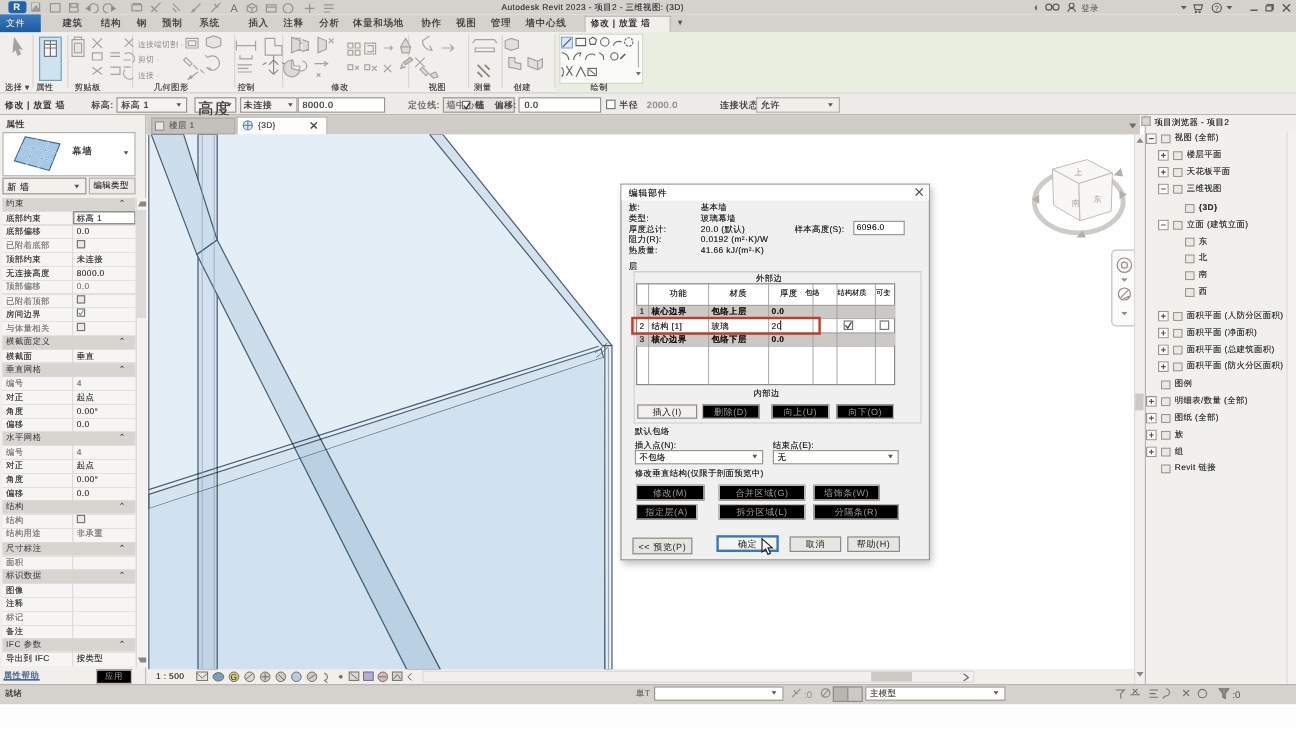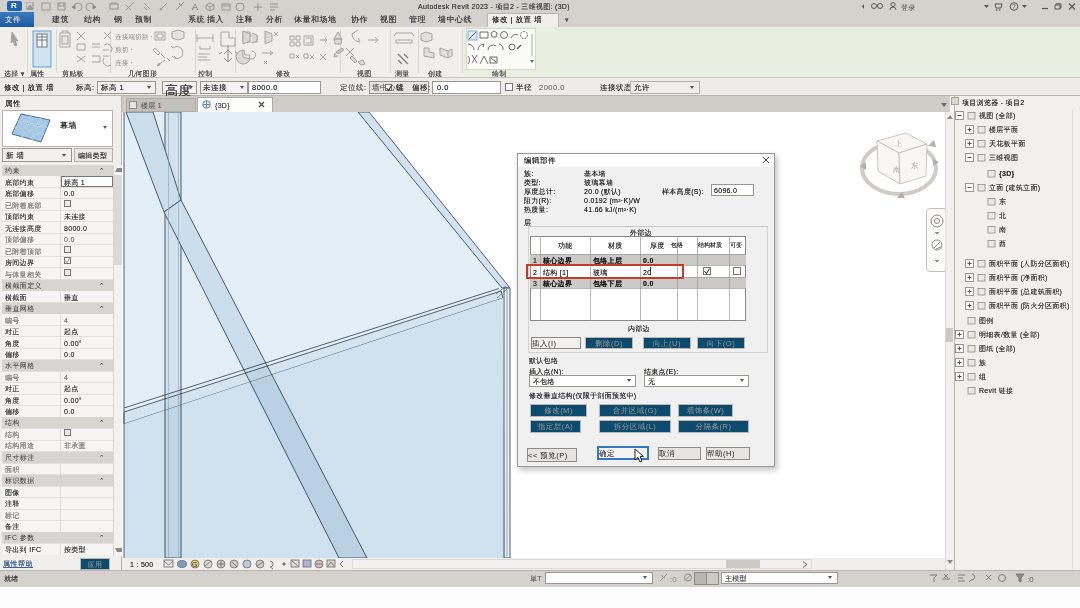--- a/index.html
+++ b/index.html
@@ -5,22 +5,22 @@
 html,body{margin:0;padding:0}
 body{width:1080px;height:608px;overflow:hidden;font-family:"Liberation Sans",sans-serif;background:#fff;position:relative}
 .ab{position:absolute}
 .t{position:absolute;font-size:8px;letter-spacing:.5px;color:#3a3a3a;white-space:nowrap;line-height:1;text-shadow:0 0 .6px #555}
 .t6{position:absolute;font-size:7px;letter-spacing:.3px;color:#444;white-space:nowrap;line-height:1;text-shadow:0 0 .5px #666}
 .sep{position:absolute;width:1px;background:#d9d5d0;top:29px;height:44px}
 .inp{position:absolute;background:#fff;border:1px solid #9b978f;font-size:7px;color:#222;line-height:1;box-sizing:border-box}
 .cmb{position:absolute;background:#f4f3f1;border:1px solid #9b978f;font-size:7px;color:#222;box-sizing:border-box}
 .car{position:absolute;width:0;height:0;border-left:2.5px solid transparent;border-right:2.5px solid transparent;border-top:3px solid #555}
 .cb{position:absolute;width:7px;height:7px;background:#fff;border:1px solid #777;box-sizing:border-box}
-.btn{position:absolute;background:#e7e5e2;border:1px solid #8e8b86;font-size:7.5px;letter-spacing:.5px;color:#222;text-align:left;box-sizing:border-box}
-.btnd{position:absolute;background:#0c4a6e;border:1px solid #bcb9b4;font-size:7.5px;letter-spacing:.5px;color:#9d9a95;text-align:center;box-sizing:border-box}
+.btn{position:absolute;background:#e7e5e2;border:1px solid #8e8b86;font-size:7.5px;letter-spacing:.5px;color:#222;text-align:center;box-sizing:border-box}
+.btnd{position:absolute;background:#000000;border:1px solid #bcb9b4;font-size:7.5px;letter-spacing:.5px;color:#9d9a95;text-align:center;box-sizing:border-box}
 .ghd{position:absolute;background:#d8d5d1;font-size:7px;letter-spacing:.4px;color:#333;line-height:11px;padding-left:3px;box-sizing:border-box}
 .prw{position:absolute;font-size:7px;letter-spacing:.3px;color:#3c3c3c;line-height:1;text-shadow:0 0 .5px #666}
 </style>
 </head>
 <body>
 
 <div class="ab" style="left:0;top:0;width:1080px;height:12px;background:#d5d2ce"></div>
 <div class="ab" style="left:7px;top:1px;width:15px;height:10px;background:#1f62ae;border-radius:2px"></div>
 <div class="ab" style="left:11px;top:2px;font-size:8px;font-weight:bold;color:#fff;line-height:1">R</div>
 <div id="qat">
@@ -76,21 +76,21 @@
 </div>
 
 <div class="ab" style="left:0;top:12px;width:1080px;height:15px;background:#d5d2ce"></div>
 <div class="ab" style="left:0;top:12px;width:34px;height:15px;background:linear-gradient(#3a7cc0,#1b5a9e)"></div>
 <div class="t" style="left:5px;top:16px;color:#fff;font-size:7.5px">文件</div>
 <div id="tabs">
 <div class="t" style="left:52px;top:16px">建筑</div>
 <div class="t" style="left:84px;top:16px">结构</div>
 <div class="t" style="left:114px;top:16px">钢</div>
 <div class="t" style="left:135px;top:16px">预制</div>
-<div class="t" style="left:188px;top:16px">系统</div>
+<div class="t" style="left:166px;top:16px">系统</div>
 <div class="t" style="left:207px;top:16px">插入</div>
 <div class="t" style="left:236px;top:16px">注释</div>
 <div class="t" style="left:266px;top:16px">分析</div>
 <div class="t" style="left:294px;top:16px">体量和场地</div>
 <div class="t" style="left:351px;top:16px">协作</div>
 <div class="t" style="left:380px;top:16px">视图</div>
 <div class="t" style="left:409px;top:16px">管理</div>
 <div class="t" style="left:438px;top:16px">墙中心线</div>
 </div>
 <div class="ab" style="left:487px;top:13px;width:72px;height:14px;background:#f1efec;border:1px solid #b9b5af;border-bottom:none;box-sizing:border-box"></div>

